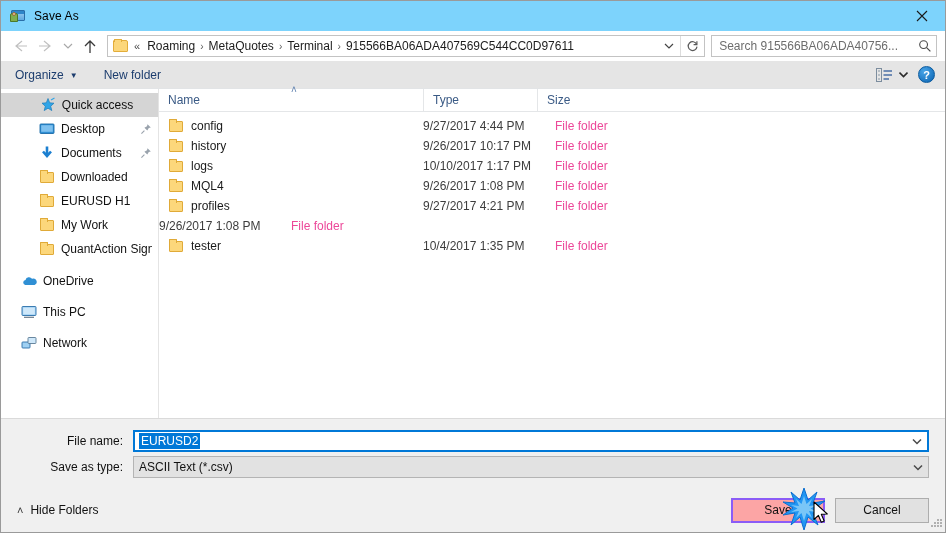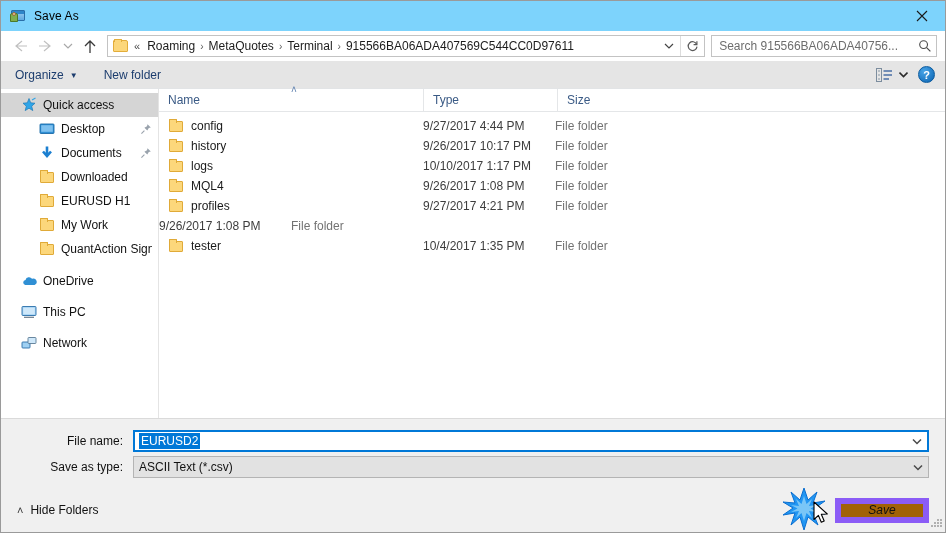--- a/index.html
+++ b/index.html
@@ -117,21 +117,21 @@
   
   .sidebar {
     flex:0 0 158px; background:#ffffff; padding-top:4px;
     border-right:1px solid #e4e4e4;
     overflow:hidden;
   }
   .sb-item {
     height:24px; display:flex; align-items:center;
     padding-right:6px; position:relative; white-space:nowrap;
   }
-  .sb-item.selected { background:#d5d5d5; }
+  .sb-item.selected { background:#d5d5d5;justify-content:center; }
   .sb-ico { width:16px; height:16px; margin-right:6px; flex:0 0 16px; position:relative; }
   .sb-label { font-size:12px; color:#111; overflow:hidden; }
   .sb-pin { margin-left:auto; width:12px; height:12px; flex:0 0 12px; }
   .lvl0 { padding-left:20px; }
   .lvl1 { padding-left:38px; }
 
   .ico-folder{
     position:absolute; left:1px; top:3px; width:14px; height:11px;
     background:#fcd77b; border:1px solid #e0aa38; border-radius:0 1px 1px 1px;
   }
@@ -145,30 +145,30 @@
   .colhead {
     height:23px; flex:0 0 23px; display:flex; align-items:center;
     border-bottom:1px solid #e4e6e8; position:relative;
   }
   .col { font-size:12px; color:#3a5a85; padding-left:9px; position:relative; height:100%;
         display:flex; align-items:center; }
   .col + .col { border-left:1px solid #e4e6e8; }
   .col-name { flex:0 0 264px; }
   .col-date { flex:0 0 132px; }
   .col-type { flex:0 0 114px; }
-  .col-size { flex:0 0 80px;margin-left:20px; }
+  .col-size { flex:0 0 80px; }
   .sort-caret {
     position:absolute; left:132px; top:-5px; font-size:10px; color:#5c7fae;
   }
   .rows { flex:1 1 auto; overflow:hidden; padding-top:4px; }
   .row { height:20px; display:flex; align-items:center; }
   .cell { font-size:12px; color:#1a1a1a; overflow:hidden; white-space:nowrap; }
   .cell-name { flex:0 0 264px; display:flex; align-items:center; padding-left:9px; }
   .cell-date { flex:0 0 132px; color:#3d3d3d; }
-  .cell-type { flex:0 0 114px; color:#737373; }
+  .cell-type { flex:0 0 114px; color:#ec4899; }
   .cell-size { flex:0 0 80px; }
   .row-ico { width:16px; height:16px; margin-right:7px; flex:0 0 16px; position:relative; }
 
   
   .formarea {
     flex:0 0 auto; background:#f0f0f0; padding:11px 16px 10px 16px;
     border-top:1px solid #dadada;
   }
   .formrow { display:flex; align-items:center; height:22px; }
   .formrow + .formrow { margin-top:4px; }
@@ -191,21 +191,21 @@
     flex:0 0 44px; background:#f0f0f0; display:flex; align-items:center;
     padding:0 16px; position:relative;
   }
   .hide-folders { display:flex; align-items:center; gap:7px; font-size:12px; color:#111; }
   .btns { margin-left:auto; display:flex; align-items:center; gap:10px; }
   .btn {
     width:94px; height:25px; font-size:12px; color:#111;
     background:#e1e1e1; border:1px solid #adadad;
     display:flex; align-items:center; justify-content:center;
   }
-  .btn.default { border:6px solid #8b5cf6; background:#a16207;font-style:italic; }
+  .btn.default { border:2px solid #8b5cf6; background:#fca5a5; }
   .grip { position:absolute; right:3px; bottom:3px; width:12px; height:12px; }
 
   
   .burst { position:absolute; left:781px; top:486px; width:44px; height:44px; pointer-events:none; }
   .cursor { position:absolute; left:812px; top:500px; width:18px; height:25px; pointer-events:none; }
 </style>
 </head>
 <body>
 
 <div id="dialog">
@@ -525,20 +525,21 @@
     </div>
   </div>
 
   <div class="footer">
     <div class="hide-folders">
       <span style="font-size:11px;color:#333">˄</span>
       <span>Hide Folders</span>
     </div>
     <div class="btns">
       <div class="btn default">Save</div>
+      <div class="btn">Cancel</div>
     </div>
     <div class="grip">
       <svg width="12" height="12" viewBox="0 0 12 12">
         <g fill="#b0b0b0">
           <rect x="7" y="2" width="2" height="2"></rect>
             <rect x="10" y="2" width="2" height="2"></rect>
           <rect x="4" y="5" width="2" height="2"></rect>
             <rect x="7" y="5" width="2" height="2"></rect>
             <rect x="10" y="5" width="2" height="2"></rect>
           <rect x="1" y="8" width="2" height="2"></rect>

